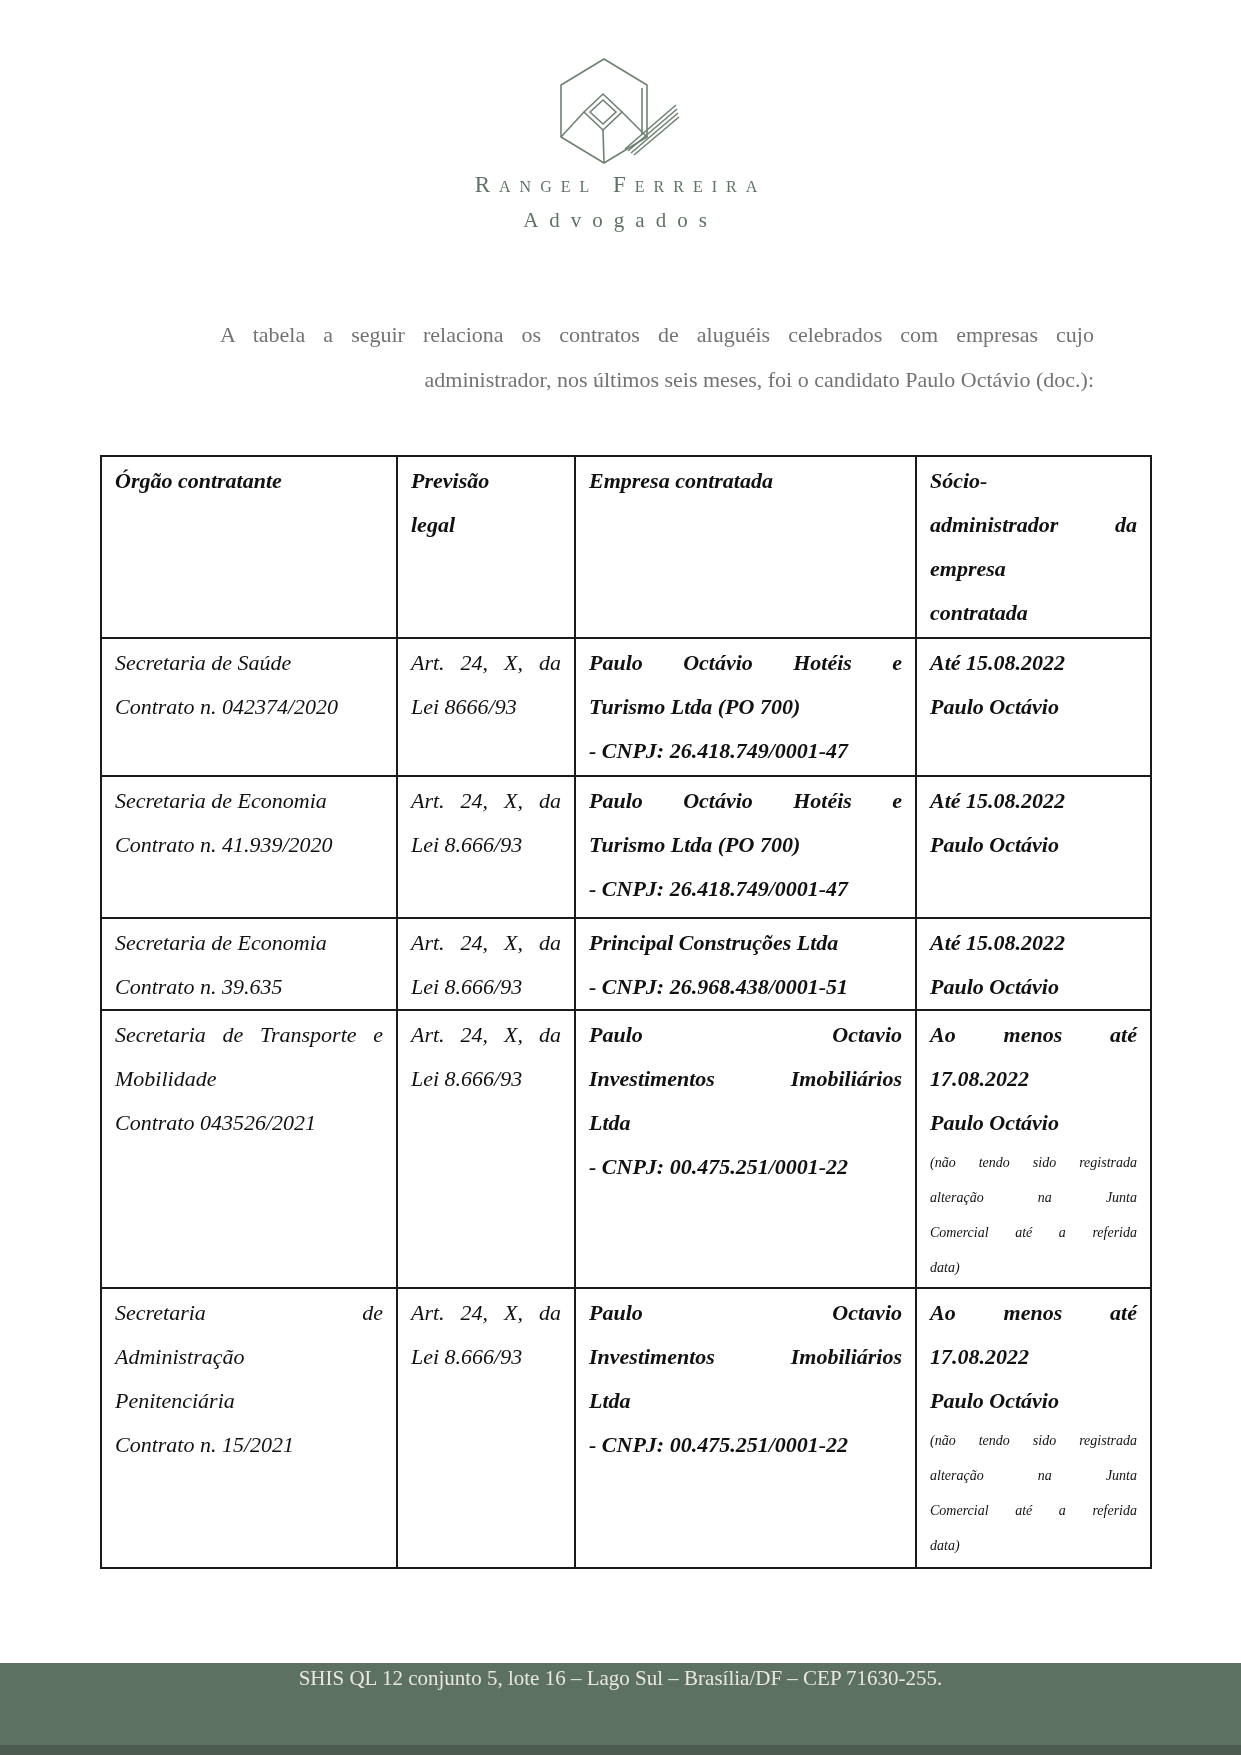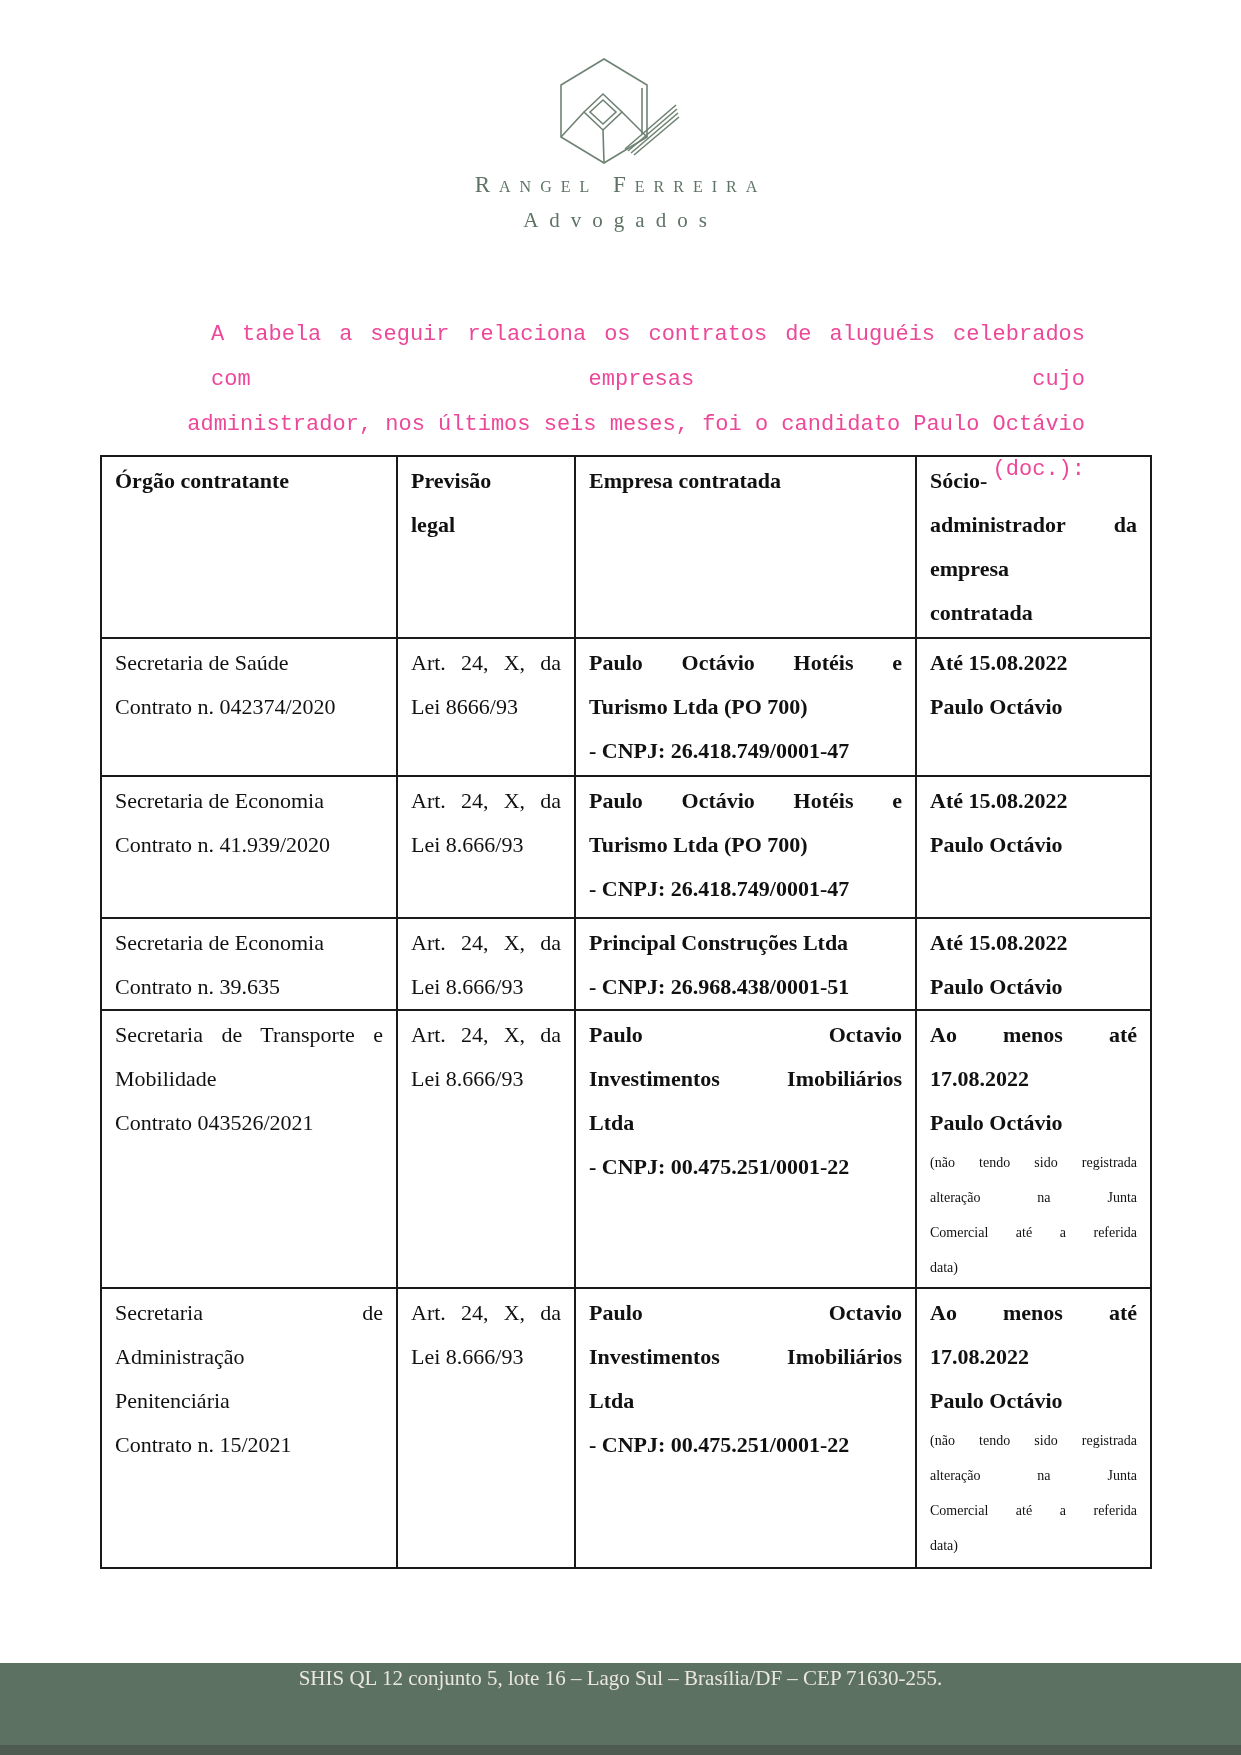--- a/index.html
+++ b/index.html
@@ -33,35 +33,35 @@
     color:var(--brand-green);
   }
   .brand-sub{
     position:absolute;top:208px;left:0;width:100%;
     text-align:center;
     font-size:21px;letter-spacing:11px;
     color:var(--brand-green);
   }
   
   .intro{
-    position:absolute;left:141px;top:312px;width:944px;
-    font-size:22px;line-height:45px;color:#ec4899;font-family:Liberation Mono, monospace;
+    position:absolute;left:150px;top:312px;width:944px;
+    font-size:22px;line-height:45px;color:#737373;
   }
   .intro-l1{padding-left:70px;text-align:justify;text-align-last:justify;}
   .intro-l2{text-align:right;}
   
   table.contracts{
     position:absolute;left:100px;top:455px;width:1050px;
     border-collapse:collapse;table-layout:fixed;
   }
   table.contracts td,table.contracts th{
     border:2px solid var(--border);
     vertical-align:top;
     padding:2px 13px 0 13px;
-    font-weight:normal;text-align:left;
+    font-weight:normal;text-align:left;font-style:italic;
   }
   tr.r0{height:182px;} tr.r1{height:138px;} tr.r2{height:142px;}
   tr.r3{height:90px;}  tr.r4{height:278px;border-radius:30px;} tr.r5{height:280px;}
   .ln{font-size:22px;line-height:44px;white-space:normal;}
   .ln.b{font-weight:bold;}
   .ln.sp{text-align:justify;text-align-last:justify;}
   .ln.sm{font-size:14px;line-height:35px;}
   
   .footer{
     position:absolute;left:0;top:1663px;width:100%;height:92px;

